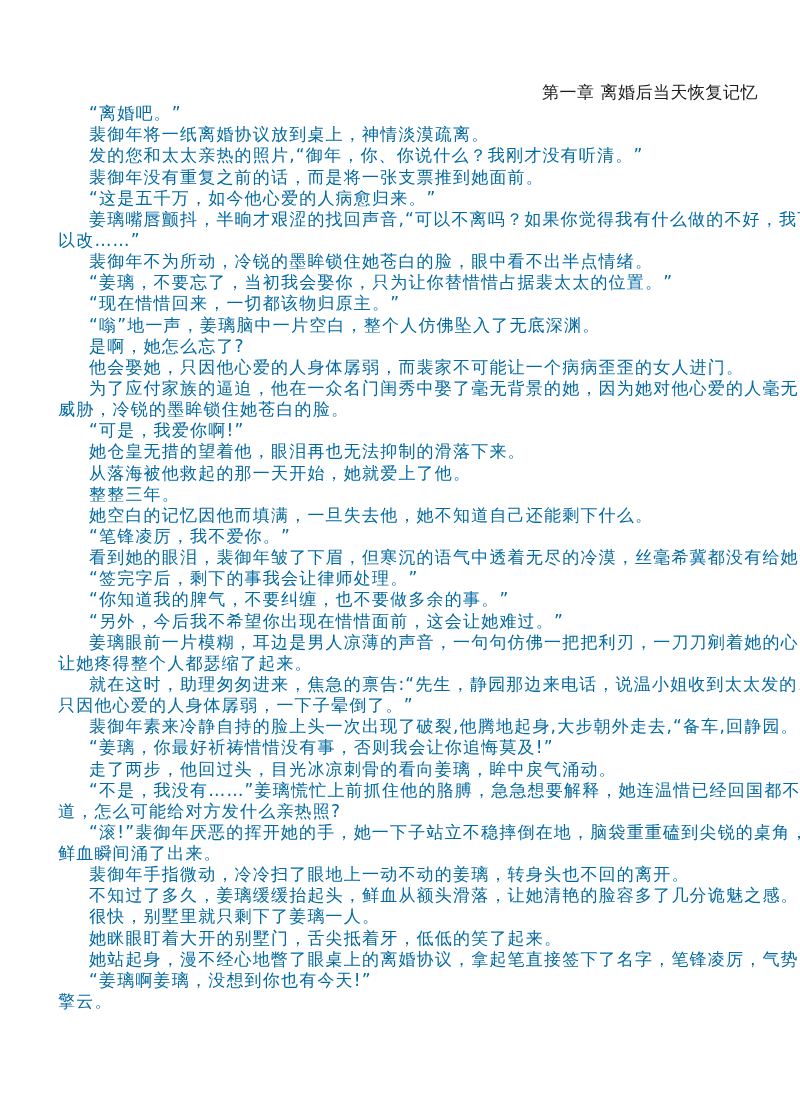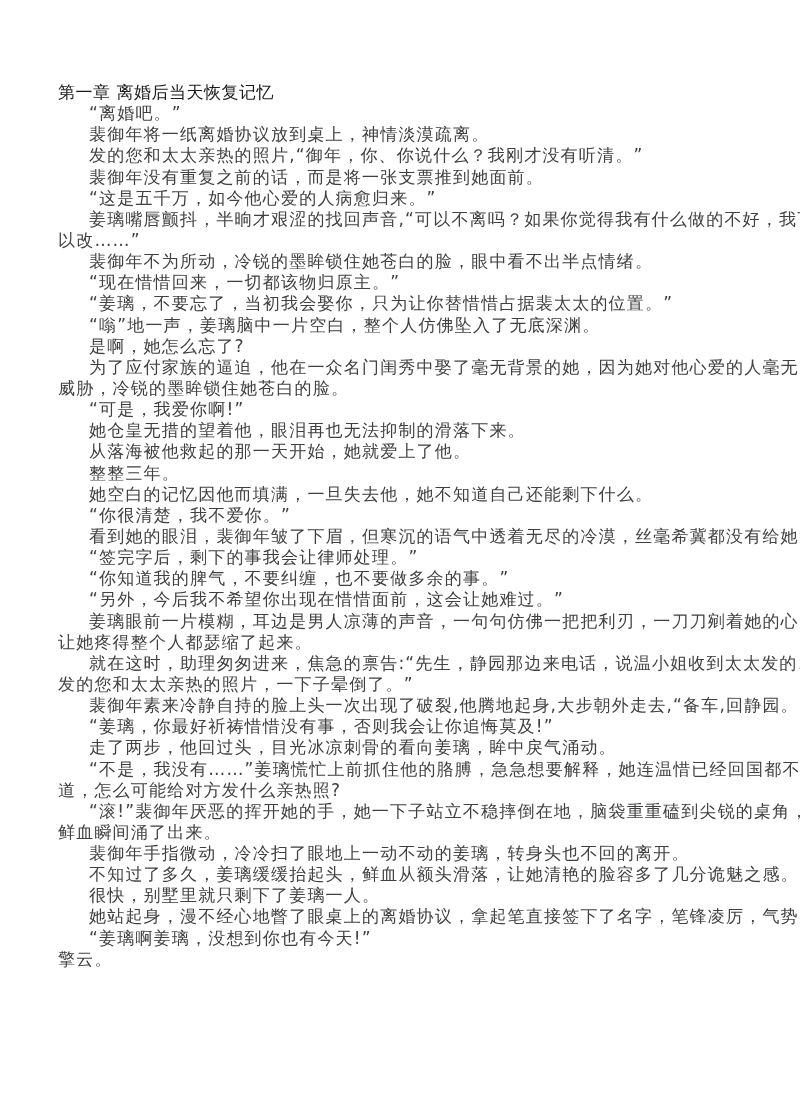--- a/index.html
+++ b/index.html
@@ -3,24 +3,24 @@
 <meta charset="utf-8">
 <style>
   html, body { margin: 0; padding: 0; }
   body {
     width: 800px; height: 1103px; background: #ffffff; position: relative; overflow: hidden;
     font-family: "DejaVu Sans", "Liberation Sans", sans-serif; color: #1e1e1e;
   }
   .page { position: absolute; left: 58px; top: 82px; width: 700px; }
   .line {
     height: 21.15px; line-height: 21.15px; font-size: 17px; white-space: nowrap;
-    letter-spacing: 1.2px; color: #404040;
+    letter-spacing: 1.2px; color: #0369a1;
   }
   .line.indent { padding-left: 31px; }
-  .line.title { letter-spacing: 0.5px; color: #1a1a1a; }
+  .line.title { letter-spacing: 0.5px; color: #1a1a1a; text-align: right; }
   .watermark { position: absolute; left: 604px; top: 1050px; width: 160px; height: 50px; margin-top: 48px; }
   .wm-logo { position: absolute; left: 0; top: 2px; width: 44px; height: 44px; }
   .wm-name {
     position: absolute; left: 46px; top: 4px; font-size: 24px; font-weight: bold;
     color: #1f3a6b; letter-spacing: 1px; font-family: "DejaVu Sans", sans-serif;
   }
   .wm-sub {
     position: absolute; left: 47px; top: 36px; font-size: 7.5px; color: #555; letter-spacing: 1.6px;
     font-family: "Liberation Sans", sans-serif; font-weight: bold;
   }
@@ -32,50 +32,52 @@
   <div class="line title">第一章  离婚后当天恢复记忆</div>
   <div id="lines">
       <div class="line indent">“离婚吧。”</div>
       <div class="line indent">裴御年将一纸离婚协议放到桌上，神情淡漠疏离。</div>
       <div class="line indent">发的您和太太亲热的照片,“御年，你、你说什么？我刚才没有听清。”</div>
       <div class="line indent">裴御年没有重复之前的话，而是将一张支票推到她面前。</div>
       <div class="line indent">“这是五千万，如今他心爱的人病愈归来。”</div>
       <div class="line indent">姜璃嘴唇颤抖，半晌才艰涩的找回声音,“可以不离吗？如果你觉得我有什么做的不好，我可</div>
       <div class="line">以改……”</div>
       <div class="line indent">裴御年不为所动，冷锐的墨眸锁住她苍白的脸，眼中看不出半点情绪。</div>
+      <div class="line indent">“姜璃，不要忘了，当初我会娶你，只为让你替惜惜占据裴太太的位置。”</div>
       <div class="line indent">“现在惜惜回来，一切都该物归原主。”</div>
-      <div class="line indent">“姜璃，不要忘了，当初我会娶你，只为让你替惜惜占据裴太太的位置。”</div>
       <div class="line indent">“嗡”地一声，姜璃脑中一片空白，整个人仿佛坠入了无底深渊。</div>
       <div class="line indent">是啊，她怎么忘了?</div>
+      <div class="line indent">他会娶她，只因他心爱的人身体孱弱，而裴家不可能让一个病病歪歪的女人进门。</div>
       <div class="line indent">为了应付家族的逼迫，他在一众名门闺秀中娶了毫无背景的她，因为她对他心爱的人毫无</div>
       <div class="line">威胁，冷锐的墨眸锁住她苍白的脸。</div>
       <div class="line indent">“可是，我爱你啊!”</div>
       <div class="line indent">她仓皇无措的望着他，眼泪再也无法抑制的滑落下来。</div>
       <div class="line indent">从落海被他救起的那一天开始，她就爱上了他。</div>
       <div class="line indent">整整三年。</div>
       <div class="line indent">她空白的记忆因他而填满，一旦失去他，她不知道自己还能剩下什么。</div>
-      <div class="line indent">“你很清楚，我不爱你。”</div>
+      <div class="line indent">“笔锋凌厉，我不爱你。”</div>
       <div class="line indent">看到她的眼泪，裴御年皱了下眉，但寒沉的语气中透着无尽的冷漠，丝毫希冀都没有给她。</div>
       <div class="line indent">“签完字后，剩下的事我会让律师处理。”</div>
       <div class="line indent">“你知道我的脾气，不要纠缠，也不要做多余的事。”</div>
       <div class="line indent">“另外，今后我不希望你出现在惜惜面前，这会让她难过。”</div>
       <div class="line indent">姜璃眼前一片模糊，耳边是男人凉薄的声音，一句句仿佛一把把利刃，一刀刀剜着她的心，</div>
       <div class="line">让她疼得整个人都瑟缩了起来。</div>
       <div class="line indent">就在这时，助理匆匆进来，焦急的禀告:“先生，静园那边来电话，说温小姐收到太太发的、</div>
-      <div class="line">发的您和太太亲热的照片，一下子晕倒了。”</div>
+      <div class="line">只因他心爱的人身体孱弱，一下子晕倒了。”</div>
       <div class="line indent">裴御年素来冷静自持的脸上头一次出现了破裂,他腾地起身,大步朝外走去,“备车,回静园。”</div>
       <div class="line indent">“姜璃，你最好祈祷惜惜没有事，否则我会让你追悔莫及!”</div>
       <div class="line indent">走了两步，他回过头，目光冰凉刺骨的看向姜璃，眸中戾气涌动。</div>
       <div class="line indent">“不是，我没有……”姜璃慌忙上前抓住他的胳膊，急急想要解释，她连温惜已经回国都不知</div>
       <div class="line">道，怎么可能给对方发什么亲热照?</div>
       <div class="line indent">“滚!”裴御年厌恶的挥开她的手，她一下子站立不稳摔倒在地，脑袋重重磕到尖锐的桌角，</div>
       <div class="line">鲜血瞬间涌了出来。</div>
       <div class="line indent">裴御年手指微动，冷冷扫了眼地上一动不动的姜璃，转身头也不回的离开。</div>
       <div class="line indent">不知过了多久，姜璃缓缓抬起头，鲜血从额头滑落，让她清艳的脸容多了几分诡魅之感。</div>
       <div class="line indent">很快，别墅里就只剩下了姜璃一人。</div>
+      <div class="line indent">她眯眼盯着大开的别墅门，舌尖抵着牙，低低的笑了起来。</div>
       <div class="line indent">她站起身，漫不经心地瞥了眼桌上的离婚协议，拿起笔直接签下了名字，笔锋凌厉，气势</div>
       <div class="line indent">“姜璃啊姜璃，没想到你也有今天!”</div>
       <div class="line">擎云。</div>
     </div>
 </div>
 
 <div class="watermark">
   <svg class="wm-logo" viewBox="0 0 44 44">
     <path d="M8 10 C2 20, 4 34, 16 40 C26 44, 36 40, 40 32 C34 38, 22 40, 14 34 C8 28, 6 18, 8 10 Z" fill="#d8322c"></path>
     <path d="M12 30 C20 30, 30 24, 38 14 C32 26, 22 34, 12 30 Z" fill="#2a6fd0"></path>

